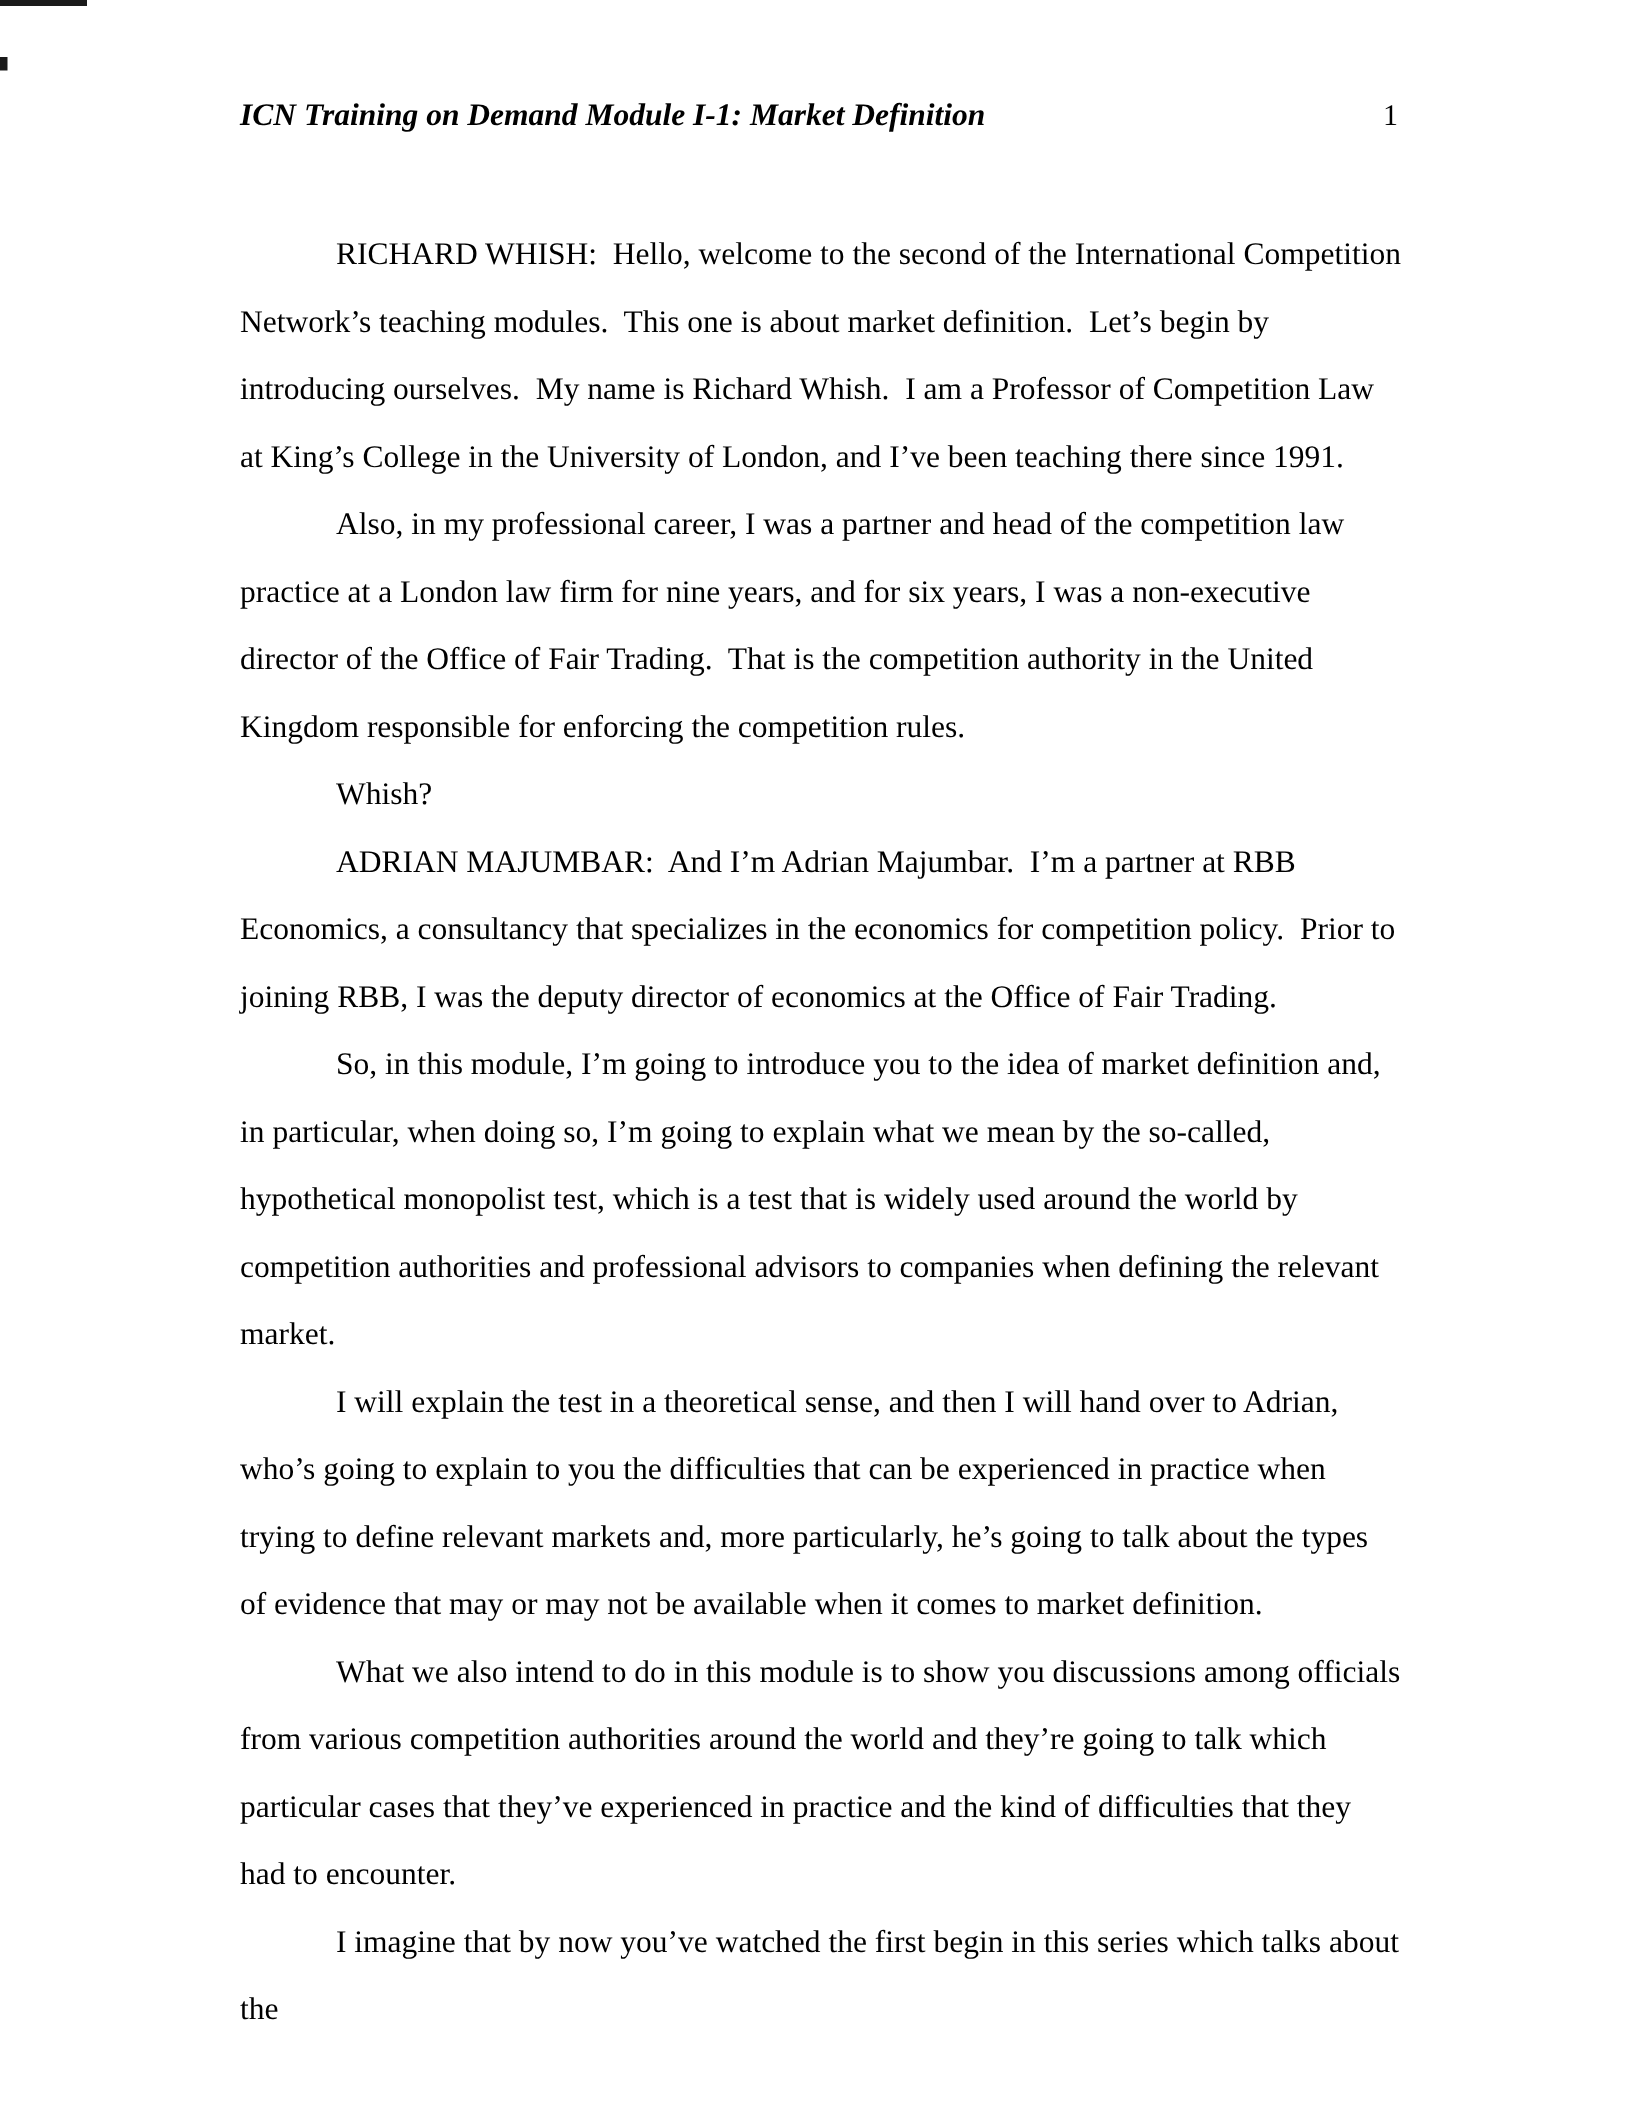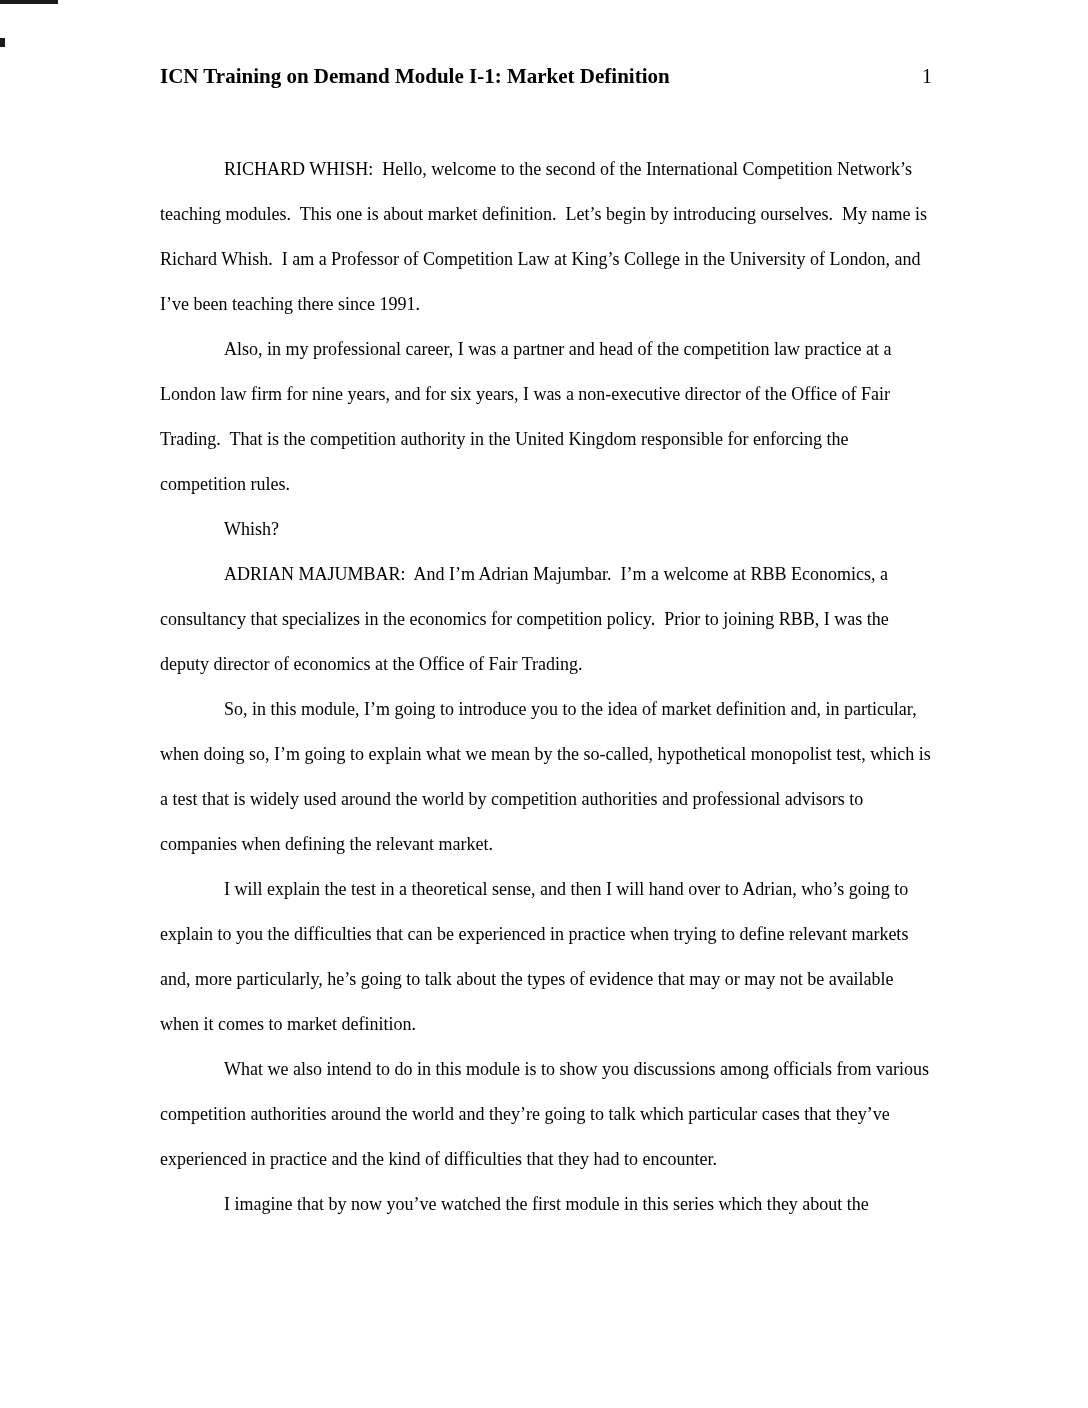--- a/index.html
+++ b/index.html
@@ -39,37 +39,38 @@
     left: 160px;
     top: 62px;
     width: 772px;
     display: flex;
     justify-content: space-between;
     align-items: baseline;
     font-size: 21px;
     line-height: 28px;
   }
   .page-header .doc-title {
+    font-style: italic;
     font-weight: bold;
   }
   .page-header .page-num {
     font-style: normal;
     font-weight: normal;
     font-size: 20px;
   }
   .doc-body {
     position: absolute;
     left: 160px;
     top: 147px;
     width: 774px;
   }
   .doc-body p {
     margin: 0;
     padding: 0;
-    font-size: 18px;
+    font-size: 21px;
     line-height: 45px;
     text-indent: 64px;
     text-align: left;
     white-space: pre-wrap;
   }
 </style>
 </head>
 <body>
 
 <div class="page">
@@ -79,20 +80,20 @@
 
   <div class="page-header">
     <span class="doc-title">ICN Training on Demand Module I-1: Market Definition</span>
     <span class="page-num">1</span>
   </div>
 
   <div class="doc-body">
     <p>RICHARD WHISH:  Hello, welcome to the second of the International Competition Network’s teaching modules.  This one is about market definition.  Let’s begin by introducing ourselves.  My name is Richard Whish.  I am a Professor of Competition Law at King’s College in the University of London, and I’ve been teaching there since 1991.</p>
     <p>Also, in my professional career, I was a partner and head of the competition law practice at a London law firm for nine years, and for six years, I was a non-executive director of the Office of Fair Trading.  That is the competition authority in the United Kingdom responsible for enforcing the competition rules.</p>
     <p>Whish?</p>
-    <p>ADRIAN MAJUMBAR:  And I’m Adrian Majumbar.  I’m a welcome at RBB Economics, a consultancy that specializes in the economics for competition policy.  Prior to joining RBB, I was the deputy director of economics at the Office of Fair Trading.</p>
+    <p>ADRIAN MAJUMBAR:  And I’m Adrian Majumbar.  I’m a partner at RBB Economics, a consultancy that specializes in the economics for competition policy.  Prior to joining RBB, I was the deputy director of economics at the Office of Fair Trading.</p>
     <p>So, in this module, I’m going to introduce you to the idea of market definition and, in particular, when doing so, I’m going to explain what we mean by the so-called, hypothetical monopolist test, which is a test that is widely used around the world by competition authorities and professional advisors to companies when defining the relevant market.</p>
     <p>I will explain the test in a theoretical sense, and then I will hand over to Adrian, who’s going to explain to you the difficulties that can be experienced in practice when trying to define relevant markets and, more particularly, he’s going to talk about the types of evidence that may or may not be available when it comes to market definition.</p>
     <p>What we also intend to do in this module is to show you discussions among officials from various competition authorities around the world and they’re going to talk which particular cases that they’ve experienced in practice and the kind of difficulties that they had to encounter.</p>
-    <p>I imagine that by now you’ve watched the first module in this series which they about the</p>
+    <p>I imagine that by now you’ve watched the first begin in this series which talks about the</p>
   </div>
 
 </div>
 
 </body></html>

